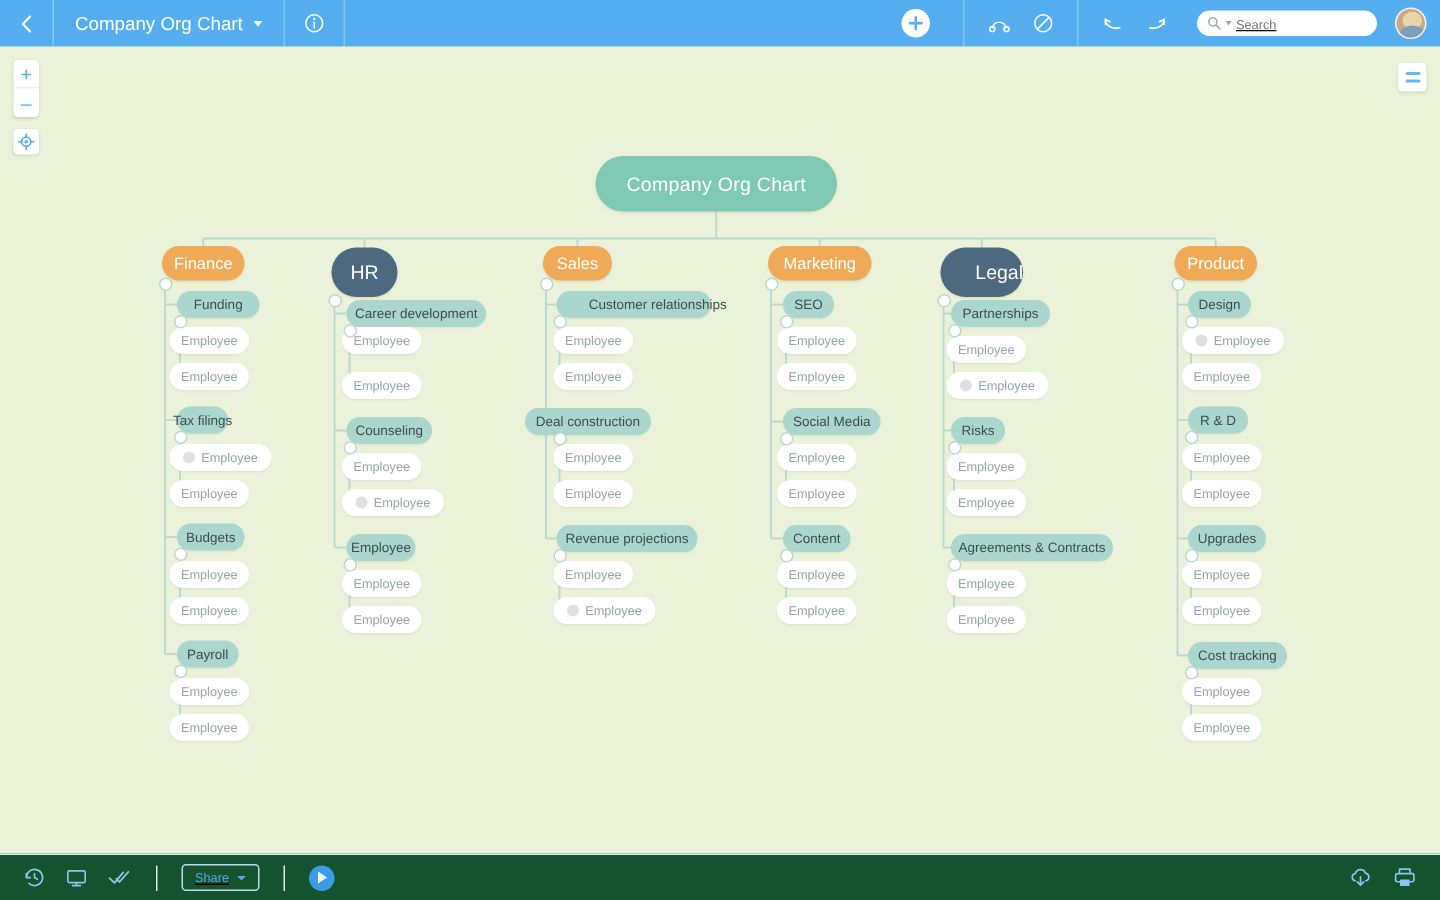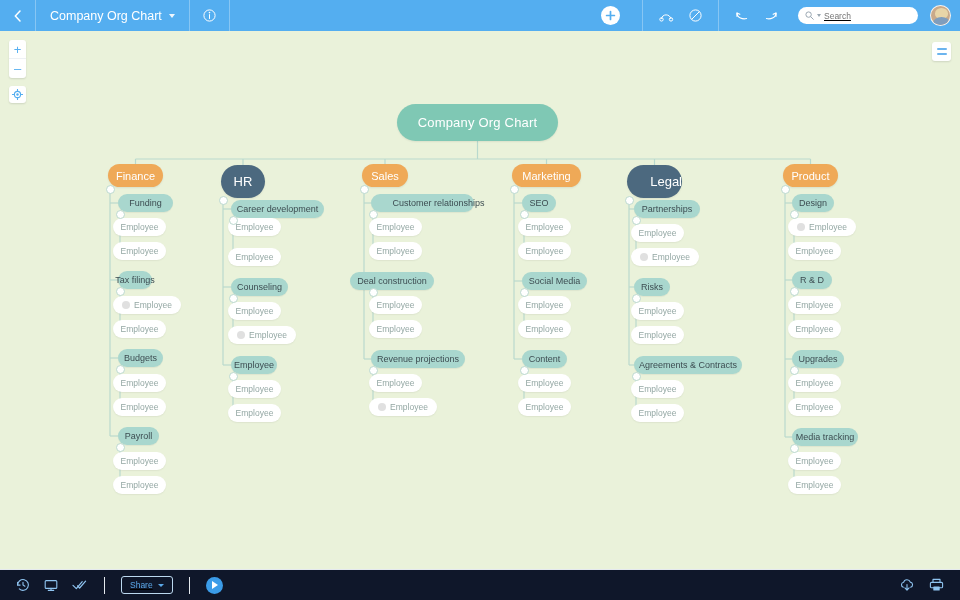--- a/index.html
+++ b/index.html
@@ -130,21 +130,21 @@
     display:inline-block; margin-right:4px; flex:none;
   }
   .toggle {
     position:absolute; width:9px;height:9px;border-radius:50%;
     background:#fff; border:1.3px solid #bcd9cf; z-index:12; cursor:pointer;
   }
 
   
   .botbar {
     position:absolute;left:0;bottom:0;width:960px;height:31px;
-    background:#0f172a; border-top:1px solid #e4e9ee;
+    background:#14532d; border-top:1px solid #e4e9ee;
     display:flex;align-items:center; z-index:50;text-decoration:underline;
   }
   .bb-grp { display:flex;align-items:center;gap:14px;padding:0 16px;height:31px; }
   .bb-div { width:1px;height:17px;background:#e4e9ee; }
   .bb-ic { cursor:pointer;display:flex;align-items:center;justify-content:center; }
   .bb-share {
     display:flex;align-items:center;gap:5px;
     border:1px solid #bcd9f0;border-radius:3px;
     padding:3px 8px;font-size:8.5px;color:#5ba8e8;cursor:pointer;
   }
@@ -543,21 +543,21 @@
           <span>Upgrades</span>
         </div>
         <div class="toggle" style="left: 789.5px; top: 334.5px;"></div>
         <div class="node n-leaf" style="left: 788px; top: 343px; width: 53px; height: 18px;">
           <span>Employee</span>
         </div>
         <div class="node n-leaf" style="left: 788px; top: 367px; width: 53px; height: 18px;">
           <span>Employee</span>
         </div>
         <div class="node n-sub" style="left: 792px; top: 397px; width: 66px; height: 18px;">
-          <span>Media tracking</span>
+          <span>Cost tracking</span>
         </div>
         <div class="toggle" style="left: 789.5px; top: 412.5px;"></div>
         <div class="node n-leaf" style="left: 788px; top: 421px; width: 53px; height: 18px;">
           <span>Employee</span>
         </div>
         <div class="node n-leaf" style="left: 788px; top: 445px; width: 53px; height: 18px;">
           <span>Employee</span>
         </div>
       </div>
 

